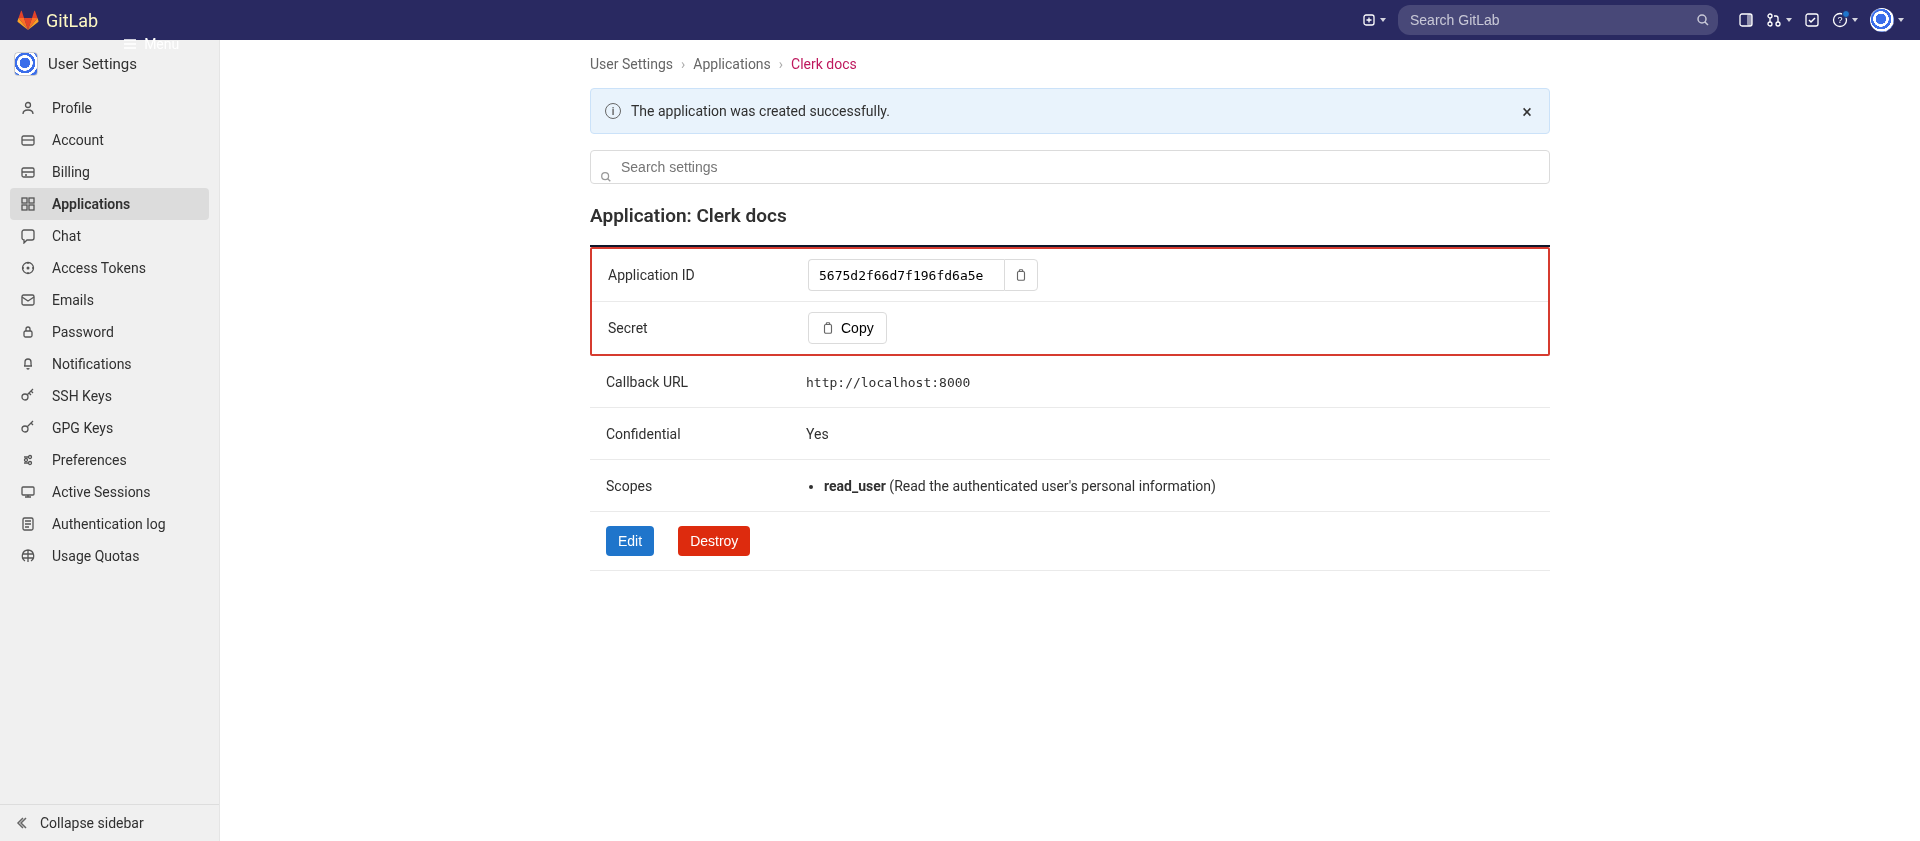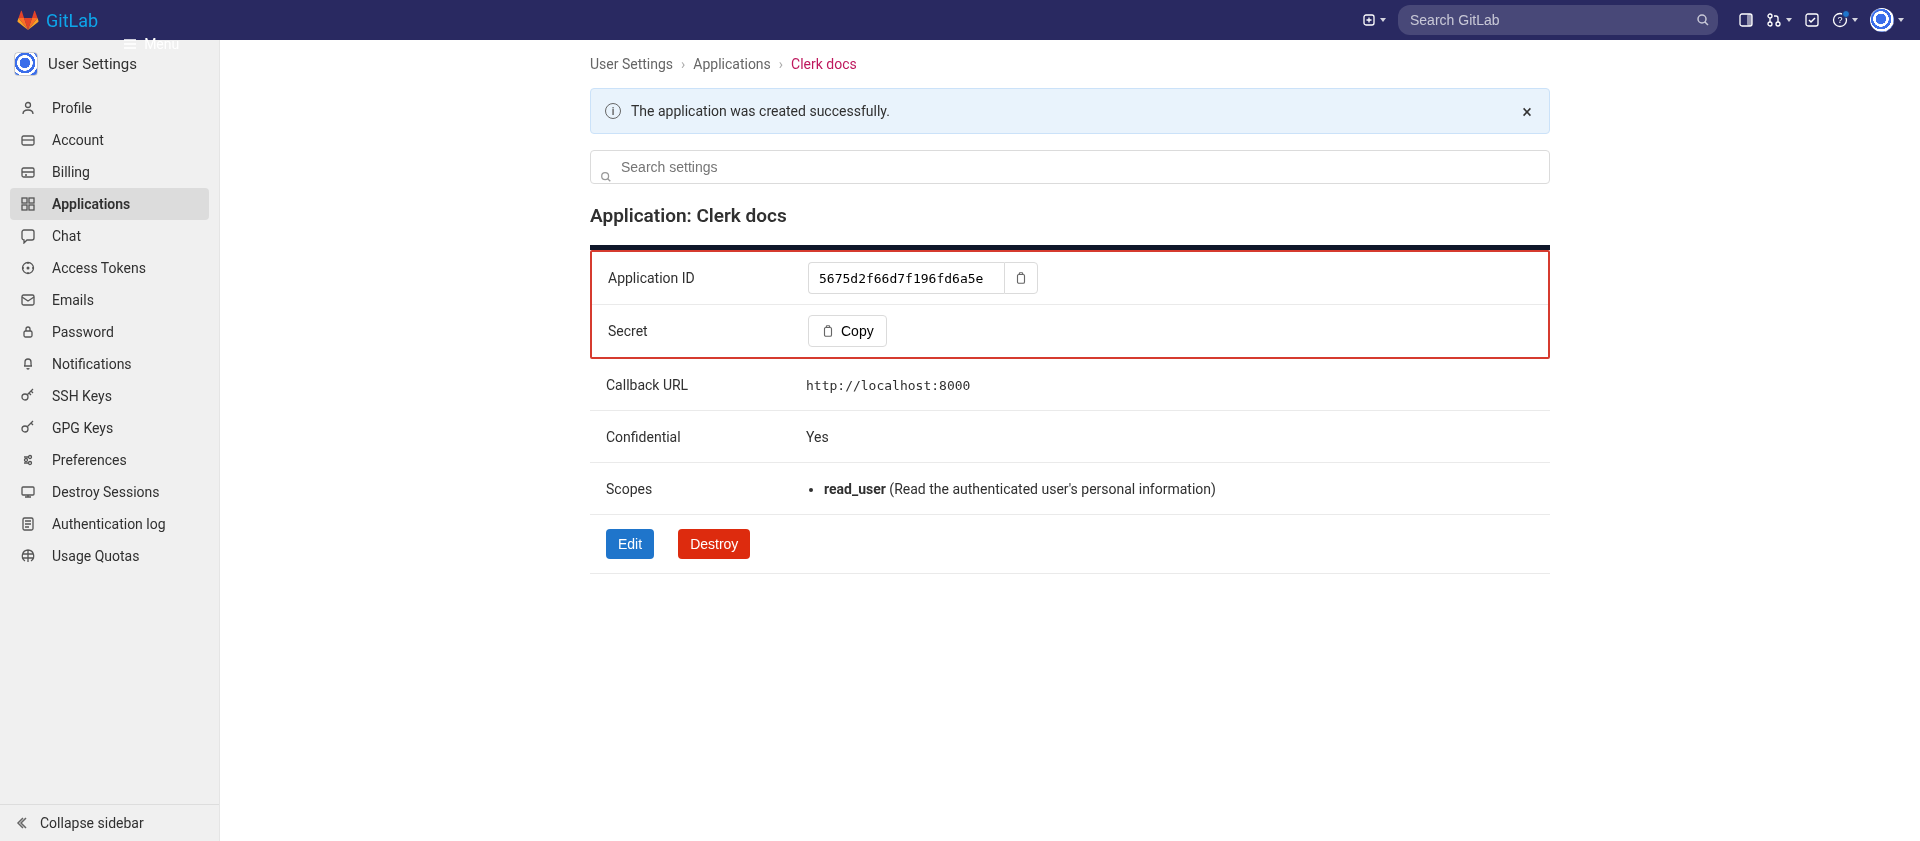--- a/index.html
+++ b/index.html
@@ -15,21 +15,21 @@
       height: 40px;
       background: #292961;
       display: flex;
       align-items: center;
       padding: 0 16px;
       color: #fff;
       position: relative;
     }
     .top-nav .logo-area { display: flex; align-items: center; gap: 6px; }
     .top-nav .logo-fox { width: 24px; height: 24px; }
-    .top-nav .brand { font-size: 18px; font-weight: 400; color: #0ea5e9; }
+    .top-nav .brand { font-size: 18px; font-weight: 400; color: #fef9c3; }
     .top-nav .menu-btn { display: flex; align-items: flex-start; gap: 6px; margin-left: 16px; cursor: pointer; padding: 6px 8px; border-radius: 4px; margin-top: 48px; }
     .top-nav .spacer { flex: 1; }
     .top-nav .right-group { display: flex; align-items: center; gap: 12px; }
     .top-nav .nav-icon { width: 16px; height: 16px; cursor: pointer; position: relative; display: flex; align-items: center; justify-content: center; }
     .search-container {
       position: relative;
       width: 320px;
       margin-right: 8px;
     }
     .search-container input {
@@ -147,21 +147,21 @@
     }
     .settings-search-wrap { position: relative; }
     .settings-search-wrap .srch-icn {
       position: absolute; left: 10px; top: 50%; transform: translateY(-50%);
       color: #888;
     }
     .app-title {
       font-size: 19px; font-weight: 600; margin-bottom: 18px;
     }
     .detail-rows {
-      border-top: 5px solid #0f172a;
+      border-top: 2px solid #0f172a;
     }
     .detail-row {
       display: flex; align-items: center;
       border-bottom: 1px solid #eaeaea;
       padding: 10px 16px;
       min-height: 52px;
     }
     .detail-row .label { width: 200px; font-size: 14px; color: #303030; }
     .detail-row .value { flex: 1; font-size: 14px; }
     .detail-row .value .mono { font-family: "SFMono-Regular", Consolas, monospace; font-size: 13px; }
@@ -421,21 +421,21 @@
           </span>
           <span>Preferences</span>
         </div>
         <div class="sidebar-item">
           <span class="sb-icon">
             <svg width="16" height="16" viewBox="0 0 16 16">
               <rect x="2" y="3" width="12" height="8" rx="1" stroke="#555" stroke-width="1.3" fill="none"></rect>
               <path stroke="#555" stroke-width="1.3" d="M5 13h6M8 11v2"></path>
             </svg>
           </span>
-          <span>Destroy Sessions</span>
+          <span>Active Sessions</span>
         </div>
         <div class="sidebar-item">
           <span class="sb-icon">
             <svg width="16" height="16" viewBox="0 0 16 16">
               <rect x="3" y="2" width="10" height="12" rx="1.5" stroke="#555" stroke-width="1.3" fill="none"></rect>
               <path stroke="#555" stroke-width="1.3" d="M5 5h6M5 8h6M5 11h4"></path>
             </svg>
           </span>
           <span>Authentication log</span>
         </div>

